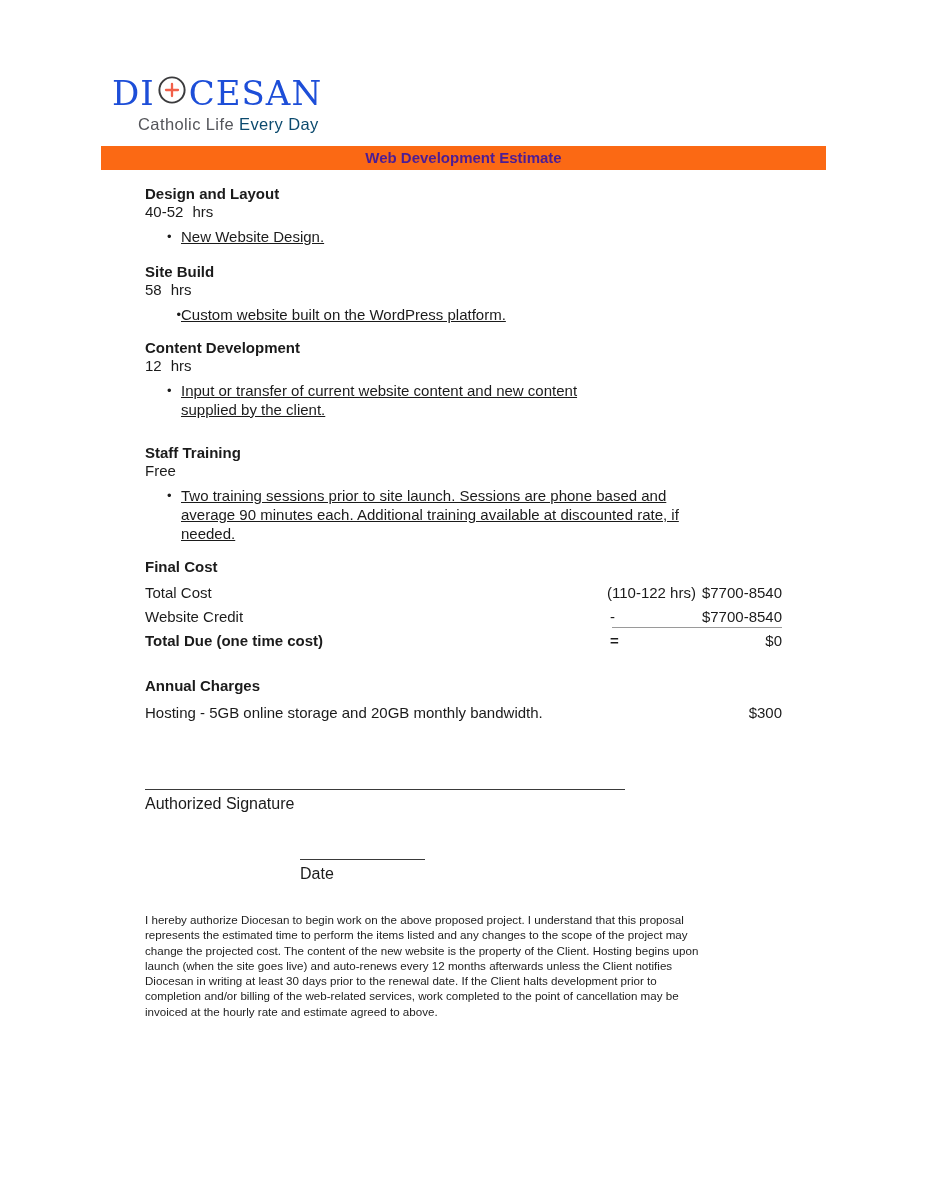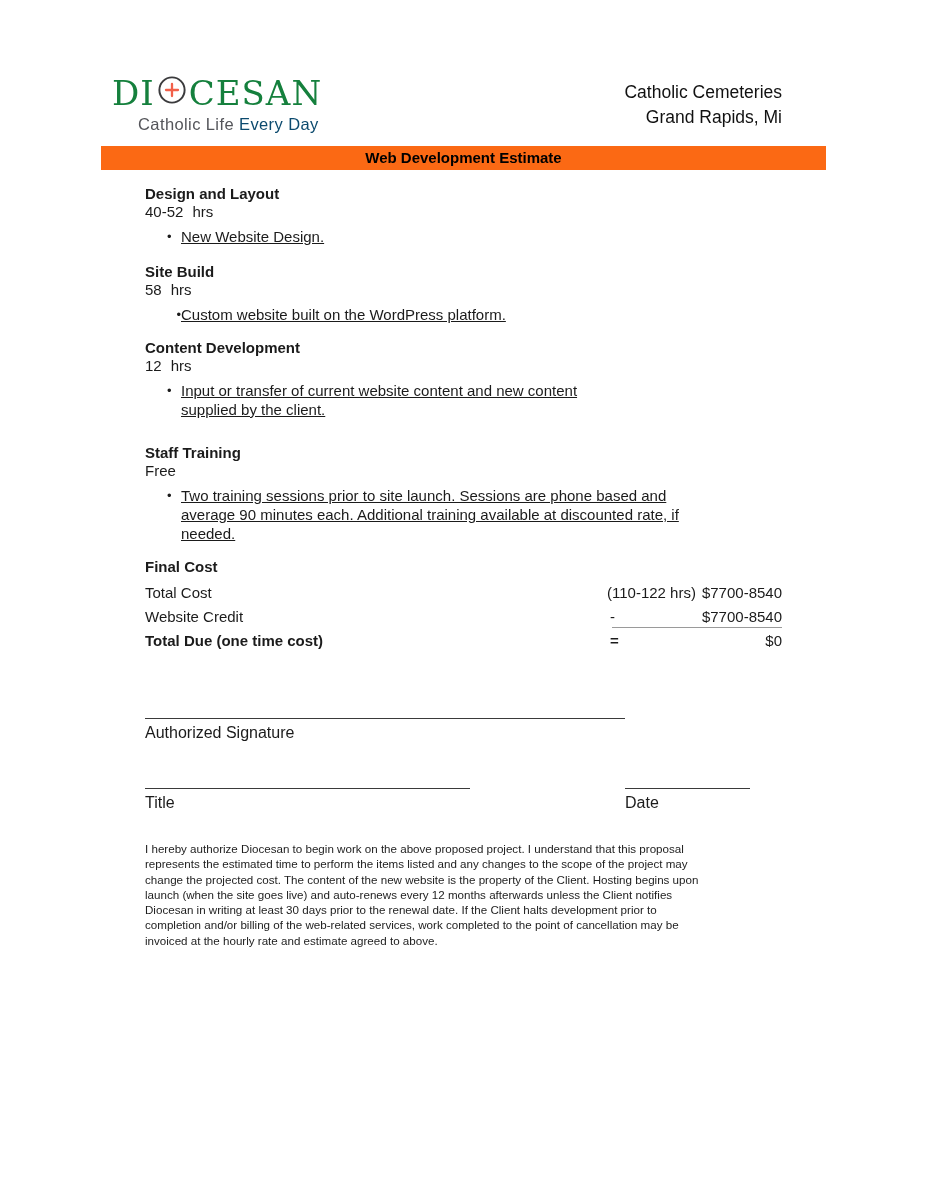--- a/index.html
+++ b/index.html
@@ -8,32 +8,32 @@
     font-family:"Liberation Sans",sans-serif;color:#1b1b1b;
     -webkit-font-smoothing:antialiased;
   }
   .page{position:absolute;inset:0;overflow:hidden;}
 
   
   .header{position:absolute;top:74px;left:112px;right:145px;display:flex;justify-content:space-between;}
   .logo-block{display:flex;flex-direction:column;}
   .logo-word{
     font-family:"DejaVu Serif","Liberation Serif",serif;
-    font-size:34px;letter-spacing:1px;color:#15803d;
+    font-size:34px;letter-spacing:1px;color:#1d4ed8;
     display:flex;align-items:center;line-height:38px;
   }
   .logo-o{margin:0 2px;display:inline-block;}
   .logo-tagline{margin-top:3px;margin-left:26px;font-size:16.5px;letter-spacing:0.4px;color:#54555a;}
   .tagline-accent{color:#0c4a6e;}
   .client-block{text-align:right;font-size:17.5px;line-height:25px;color:#111;padding-top:6px;}
 
   
   .banner{
     position:absolute;top:146px;left:101px;width:725px;height:24px;
-    background:#FB6914;color:#000000;font-weight:bold;font-size:15px;
+    background:#FB6914;color:#4c1d95;font-weight:bold;font-size:15px;
     text-align:center;line-height:24px;
   }
 
   
   .content{position:absolute;top:170px;left:145px;width:637px;}
   .section{margin-top:15px;}
   .section.s2{margin-top:17px;text-align:right;}
   .section.s4{margin-top:25px;}
   .section-head{display:flex;justify-content:space-between;align-items:baseline;line-height:18px;flex-direction:column;}
   .section-head .h{font-weight:bold;font-size:15px;}
@@ -92,24 +92,20 @@
             <line x1="10.2" y1="17" x2="23.8" y2="17" stroke="#F2604A" stroke-width="2.6" stroke-linecap="round"></line>
           </svg>
         </span>
         <span>CESAN</span>
       </div>
       <div class="logo-tagline">
         <span>Catholic Life </span>
         <span class="tagline-accent">Every Day</span>
       </div>
     </div>
-    <div class="client-block">
-      <div>Catholic Cemeteries</div>
-      <div>Grand Rapids, Mi</div>
-    </div>
   </div>
 
   <div class="banner">Web Development Estimate</div>
 
   <div class="content">
 
     <div class="section s1">
       <div class="section-head">
         <span class="h">Design and Layout</span>
         <span class="val"><span>40-52</span><span class="unit">hrs</span></span>
@@ -172,30 +168,33 @@
           <span class="fc-amount-box underlined">$7700-8540</span>
         </div>
         <div class="fc-row bold">
           <span class="fc-label">Total Due (one time cost)</span>
           <span class="fc-op">=</span>
           <span class="fc-amount-box">$0</span>
         </div>
       </div>
     </div>
 
+    <div class="annual">
+      <div class="ac-heading">Annual Charges</div>
+      <div class="ac-row">
+        <span>Hosting - 5GB online storage and 20GB monthly bandwidth.</span>
+        <span>$300</span>
+      </div>
+    </div>
 
     <div class="sig-area">
       <div class="sig-line main"></div>
       <div class="sig-label">Authorized Signature</div>
 
       <div class="sig-row2">
-        <div class="sig-col-title">
-          <div class="sig-line"></div>
-          <div class="sig-label">Title</div>
-        </div>
         <div class="sig-col-date">
           <div class="sig-line"></div>
           <div class="sig-label">Date</div>
         </div>
       </div>
     </div>
 
     <div class="fine-print">I hereby authorize Diocesan to begin work on the above proposed project. I understand that this proposal
 represents the estimated time to perform the items listed and any changes to the scope of the project may
 change the projected cost. The content of the new website is the property of the Client. Hosting begins upon

